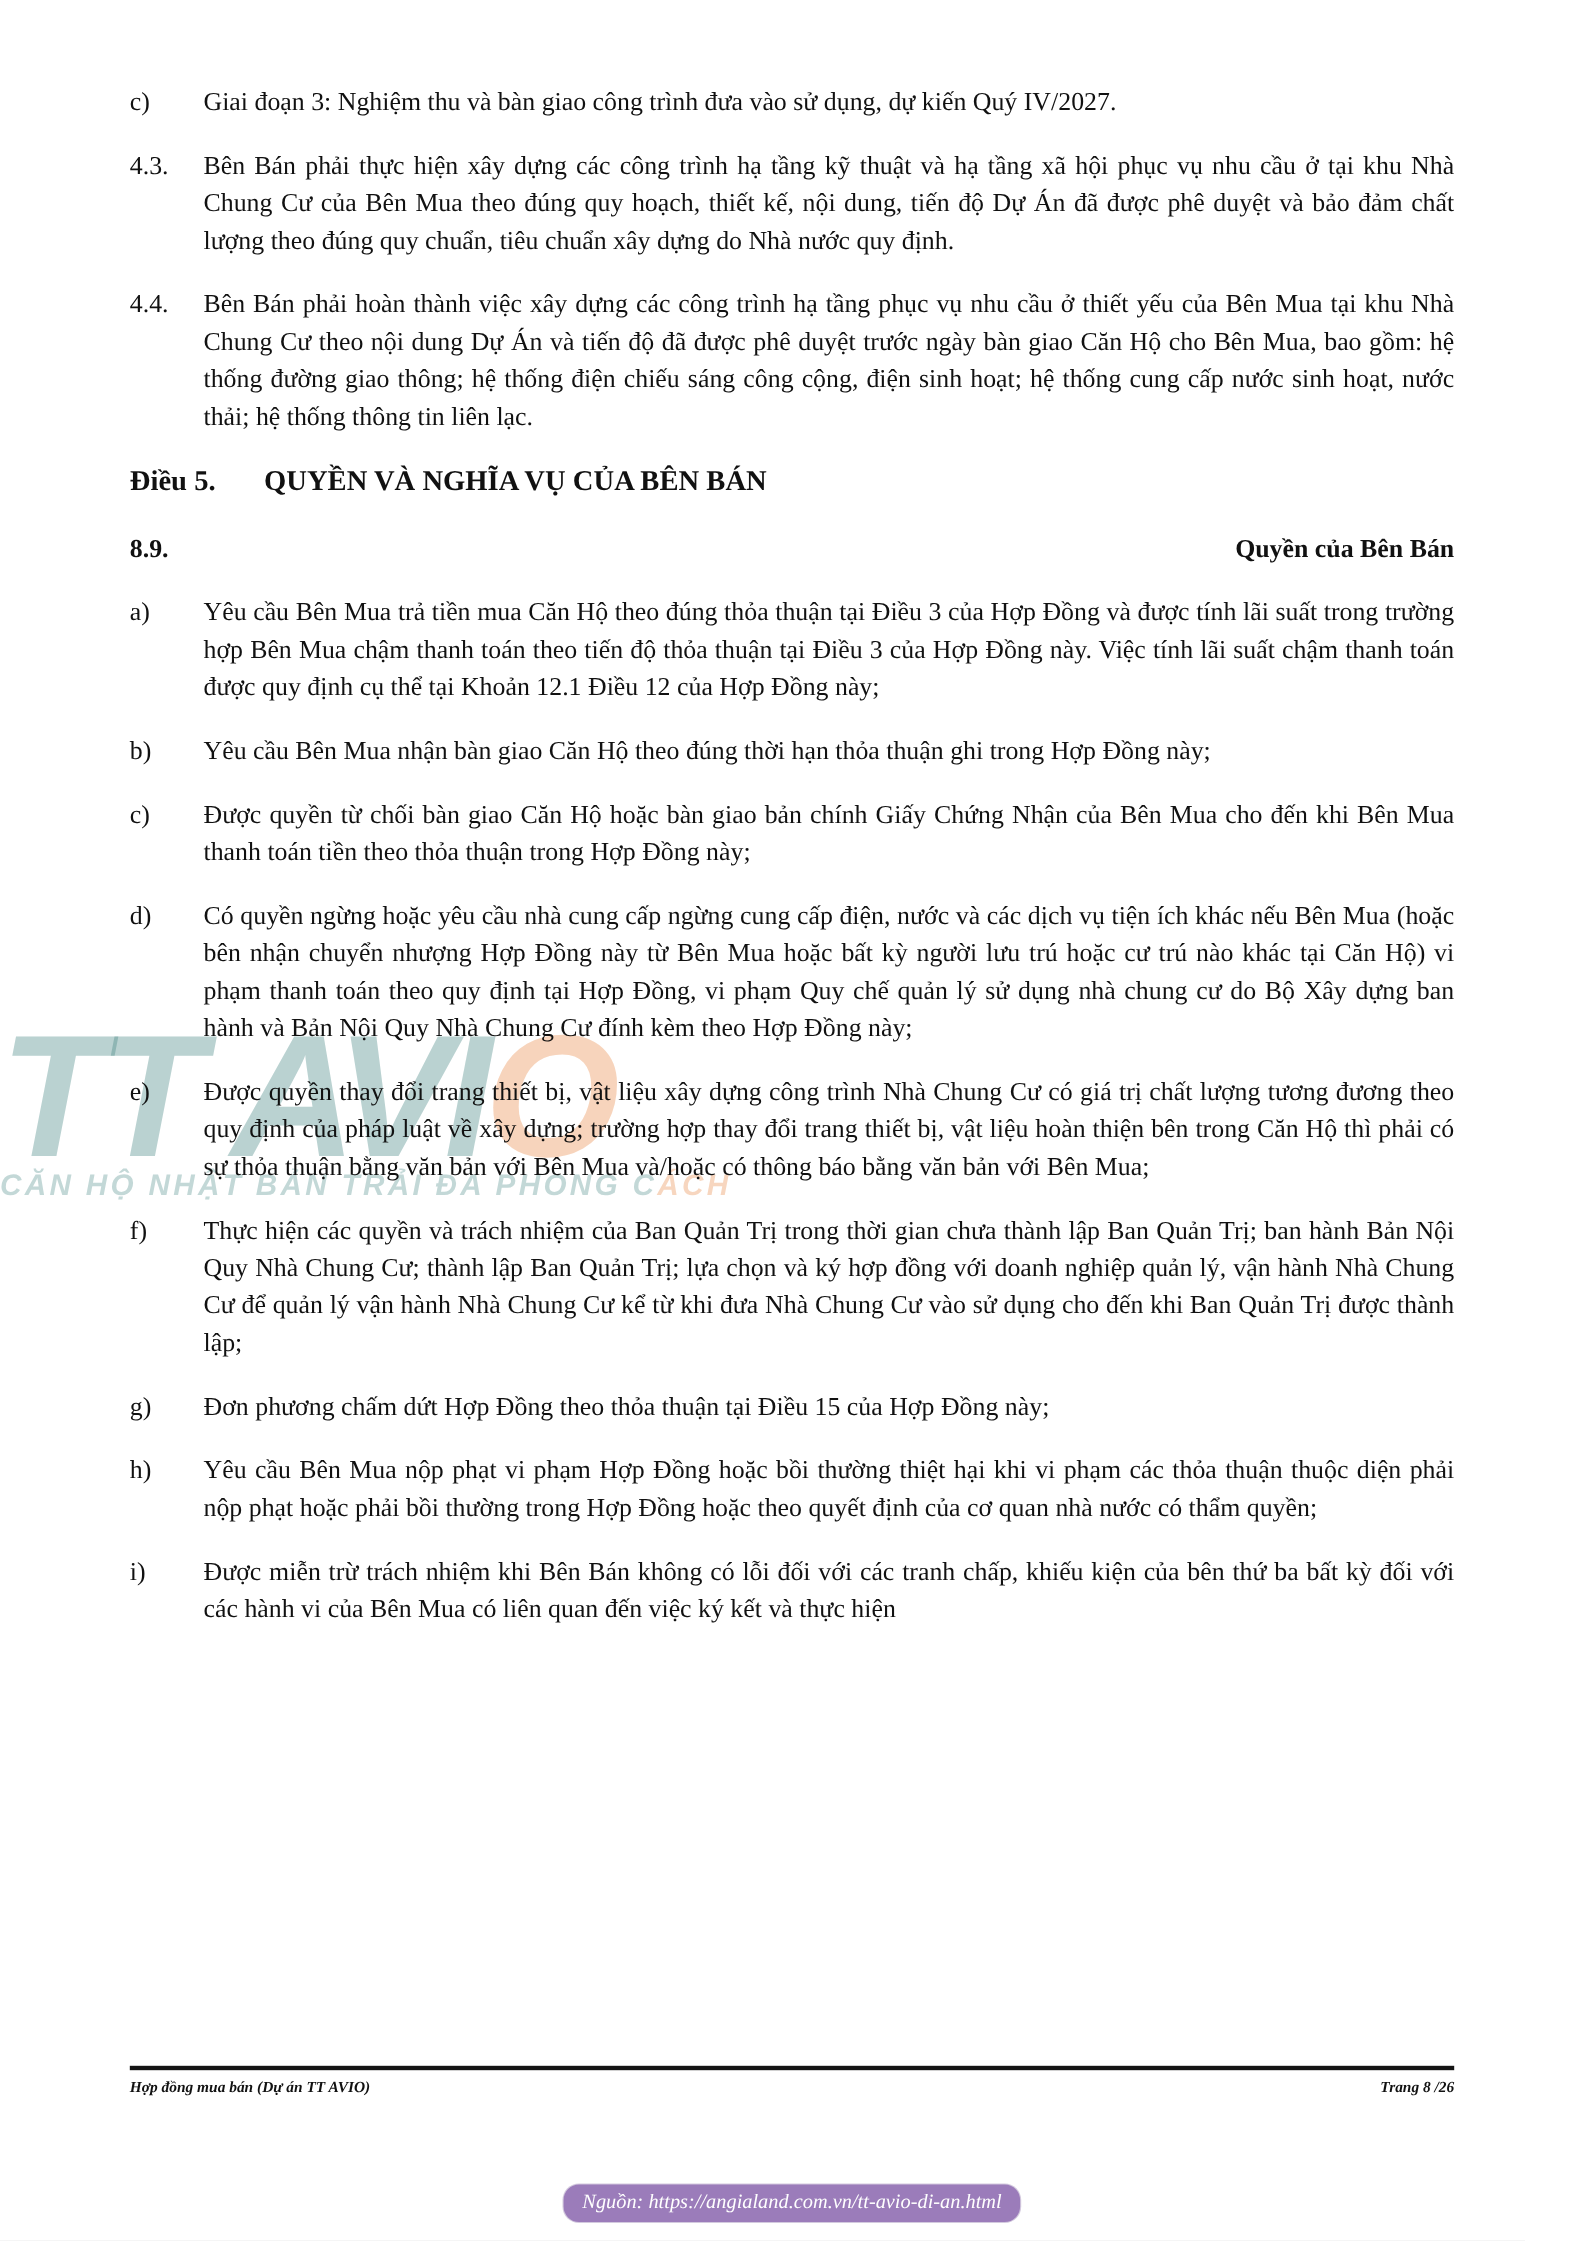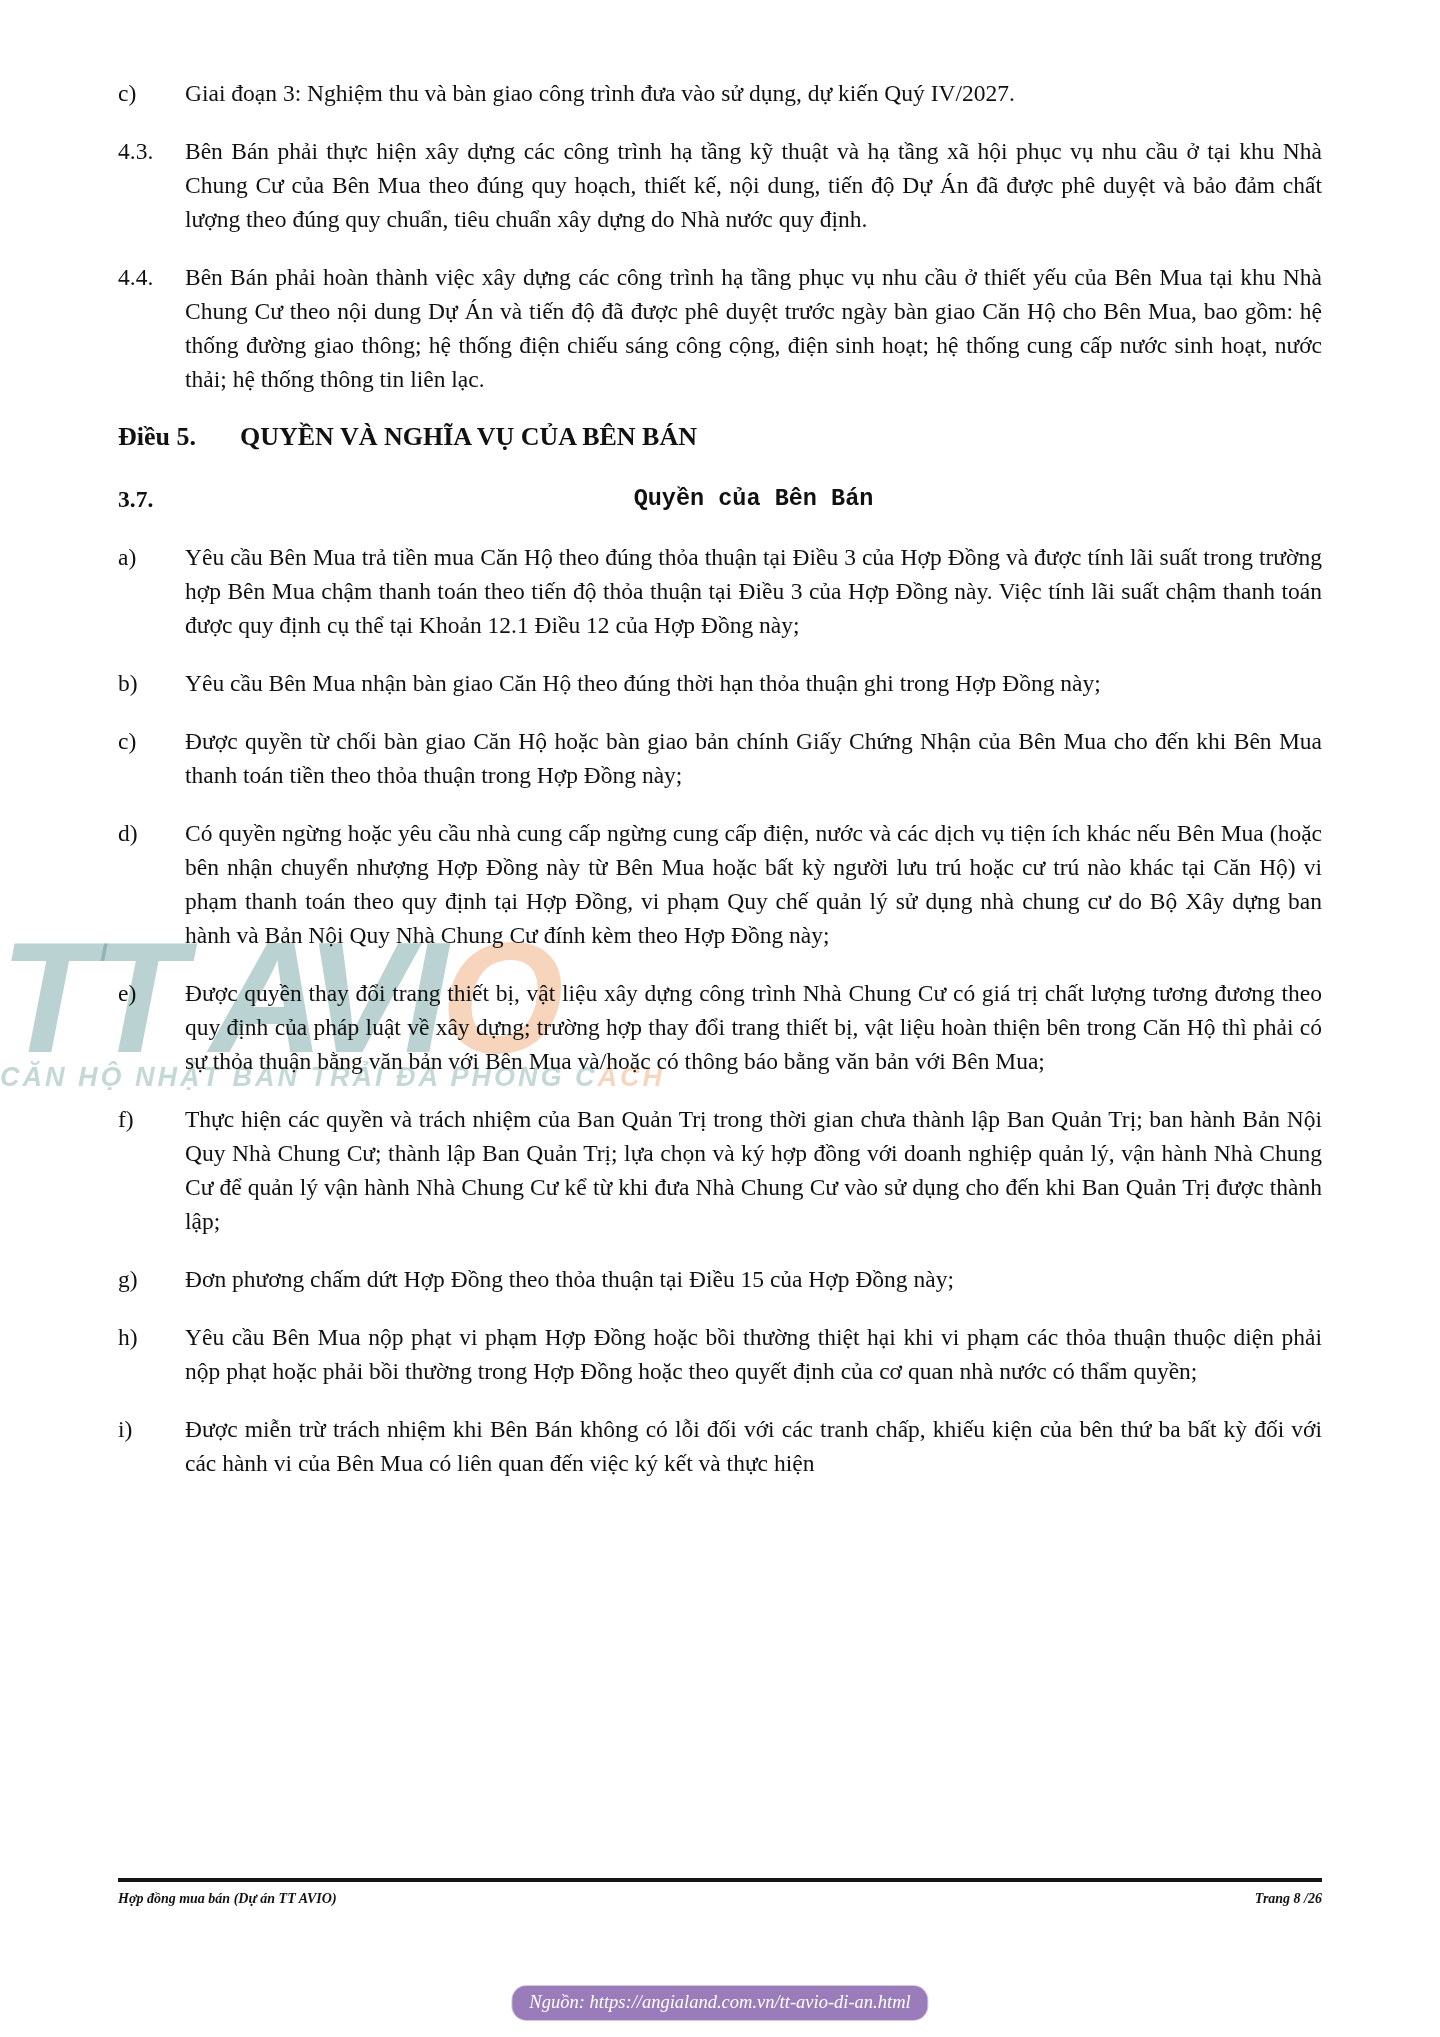--- a/index.html
+++ b/index.html
@@ -58,21 +58,21 @@
   .row-label { text-align:left; }
   .row-text  { text-align:justify; text-justify:inter-word; }
   .row.heading {
     grid-template-columns:122px 1fr;
     font-weight:bold;
     font-size:26px;
     margin:14px 0 28px 0;
   }
   .row.heading .row-text { text-align:left; }
   .row.subheading { font-weight:bold; }
-  .row.subheading .row-text { text-align:center;font-family:Liberation Mono, monospace; }
+  .row.subheading .row-text { text-align:right; }
 
   
   .footer {
     position:absolute; z-index:1;
     left:118px; right:118px; top:1878px;
     border-top:4.5px solid #141414;
     padding-top:9px;
     display:flex;
     justify-content:space-between;
     font-weight:bold;
@@ -127,21 +127,21 @@
       <div class="row-label">4.4.</div>
       <div class="row-text">Bên Bán phải hoàn thành việc xây dựng các công trình hạ tầng phục vụ nhu cầu ở thiết yếu của Bên Mua tại khu Nhà Chung Cư theo nội dung Dự Án và tiến độ đã được phê duyệt trước ngày bàn giao Căn Hộ cho Bên Mua, bao gồm: hệ thống đường giao thông; hệ thống điện chiếu sáng công cộng, điện sinh hoạt; hệ thống cung cấp nước sinh hoạt, nước thải; hệ thống thông tin liên lạc.</div>
     </div>
 
     <div class="row heading">
       <div class="row-label">Điều 5.</div>
       <div class="row-text">QUYỀN VÀ NGHĨA VỤ CỦA BÊN BÁN</div>
     </div>
 
     <div class="row subheading">
-      <div class="row-label">3.7.</div>
+      <div class="row-label">8.9.</div>
       <div class="row-text">Quyền của Bên Bán</div>
     </div>
 
     <div class="row">
       <div class="row-label">a)</div>
       <div class="row-text">Yêu cầu Bên Mua trả tiền mua Căn Hộ theo đúng thỏa thuận tại Điều 3 của Hợp Đồng và được tính lãi suất trong trường hợp Bên Mua chậm thanh toán theo tiến độ thỏa thuận tại Điều 3 của Hợp Đồng này. Việc tính lãi suất chậm thanh toán được quy định cụ thể tại Khoản 12.1 Điều 12 của Hợp Đồng này;</div>
     </div>
 
     <div class="row">
       <div class="row-label">b)</div>

